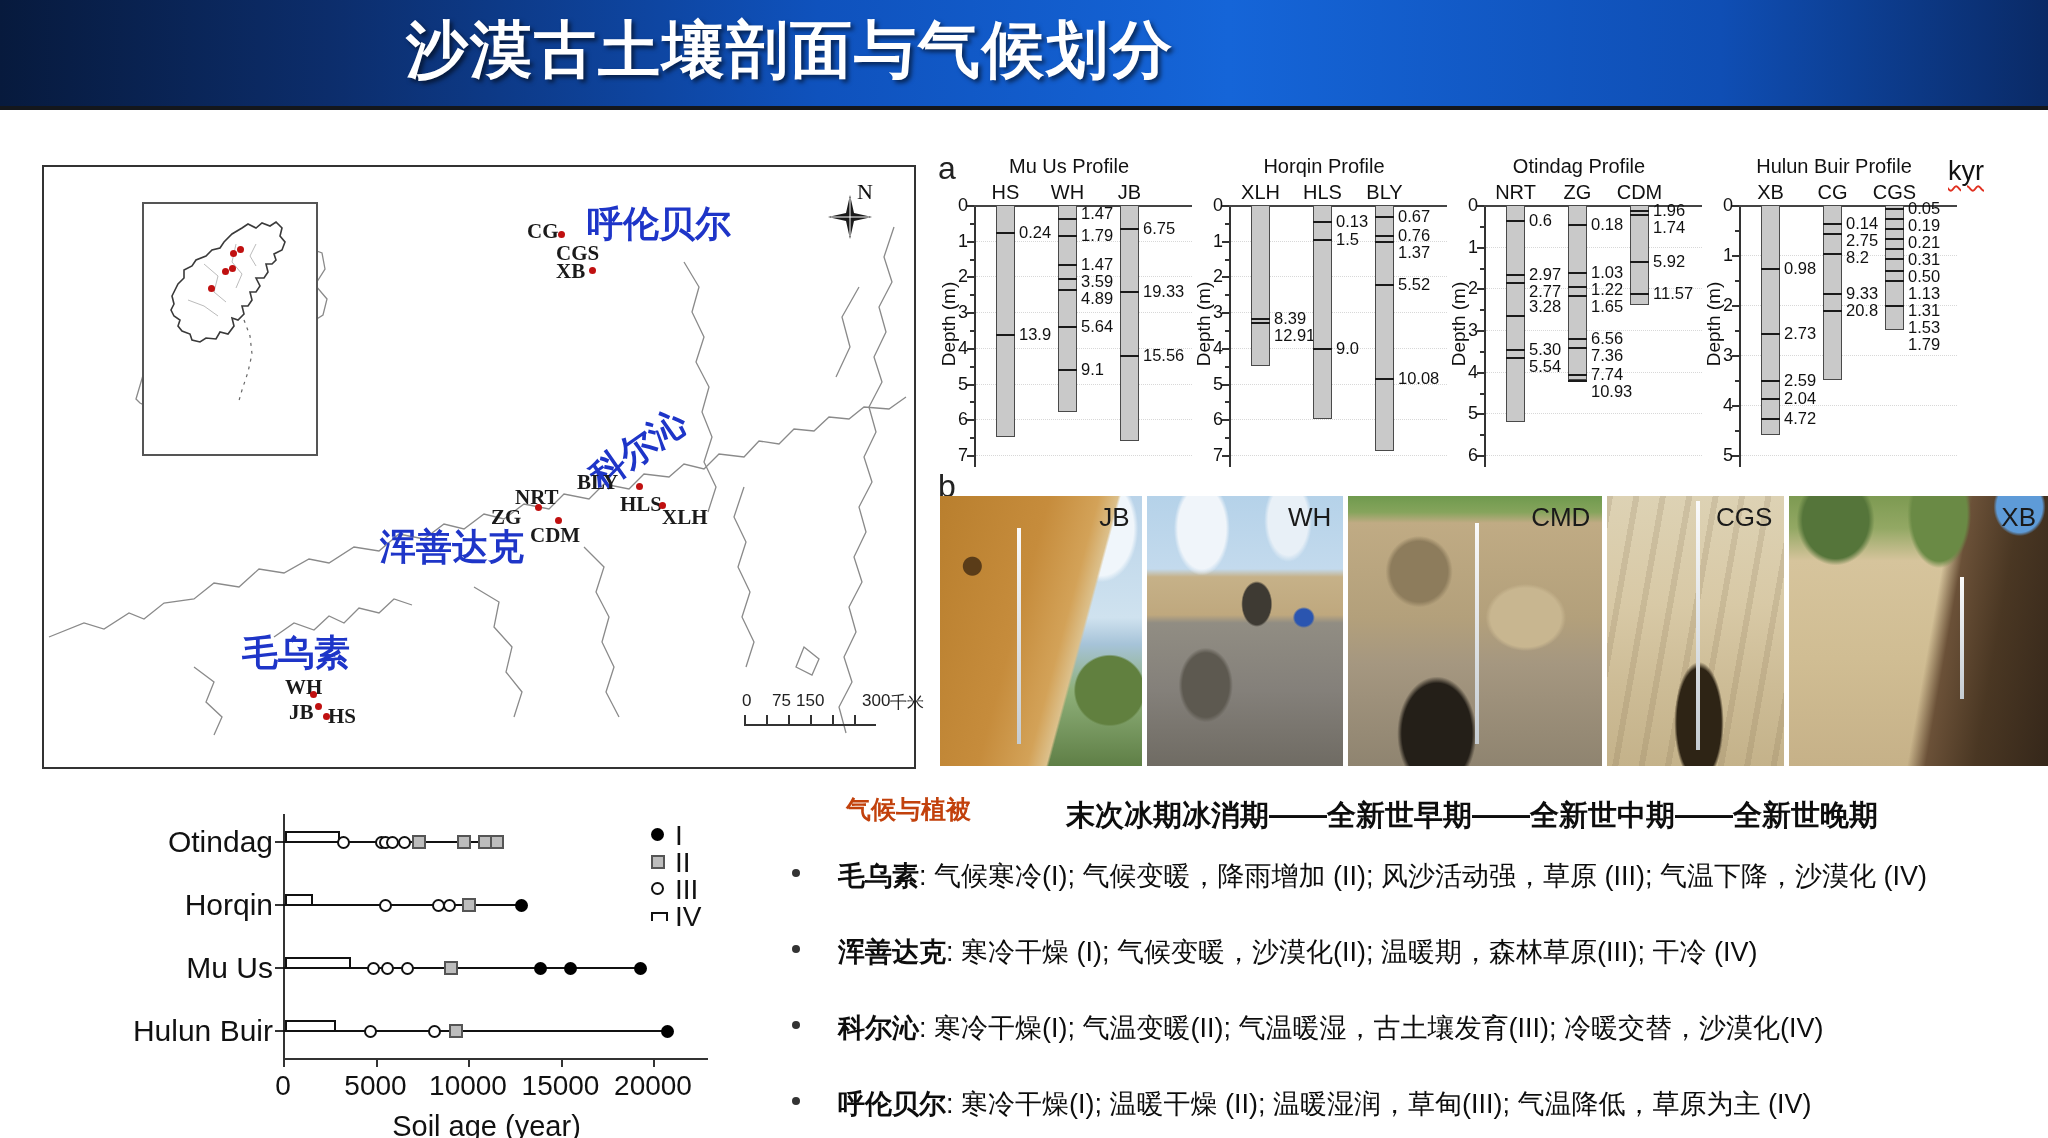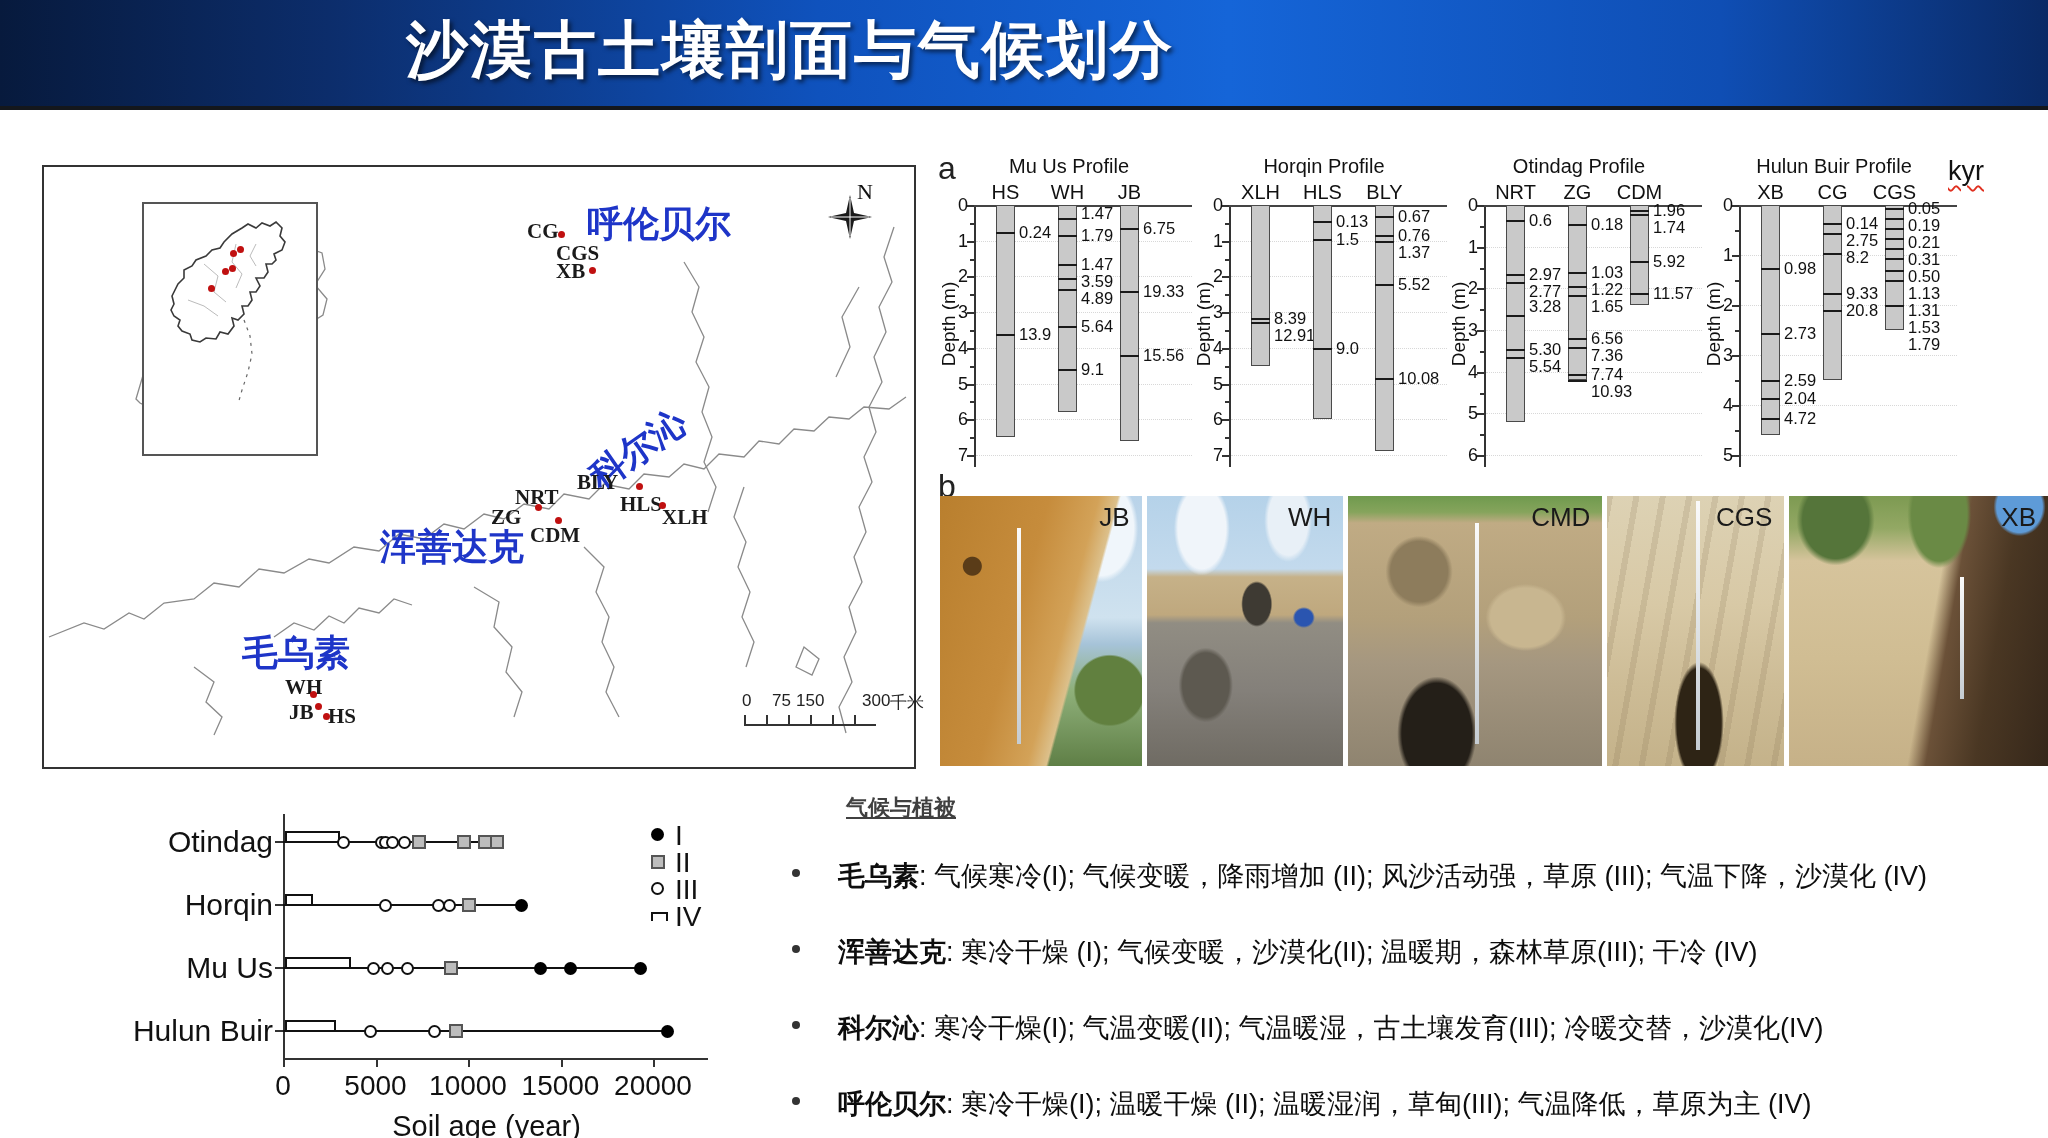--- a/index.html
+++ b/index.html
@@ -90,21 +90,21 @@
   .sc-bracket{position:absolute;height:11px;border:2px solid #111;border-bottom:none;box-sizing:border-box;}
   .pt{position:absolute;box-sizing:border-box;}
   .pt-I{width:13px;height:13px;border-radius:50%;background:#000;}
   .pt-II{width:14px;height:14px;background:#bdbdbd;border:2px solid #555;}
   .pt-III{width:13px;height:13px;border-radius:50%;background:#fff;border:2px solid #111;}
   .legend-row{position:absolute;height:26px;}
   .legend-label{position:absolute;left:24px;top:-6px;font-size:28px;color:#111;}
   .legend-sym{position:absolute;left:0;top:2px;}
   .lg-bracket{width:17px;height:9px;border:2px solid #111;border-bottom:none;box-sizing:border-box;margin-top:3px;}
   
-  .climate-heading{position:absolute;left:846px;top:793px;font-size:22px;font-weight:bold;color:#404040;text-decoration:underline;}
+  .climate-heading{position:absolute;left:846px;top:793px;font-size:25px;font-weight:bold;color:#c2410c;}
   .climate-timeline{position:absolute;left:1066px;top:796px;font-size:29px;font-weight:bold;color:#0d0d0d;}
   .bullet-row{position:absolute;left:792px;width:1250px;font-size:27px;color:#0d0d0d;}
   .bullet-dot{position:absolute;left:0;top:11px;width:8px;height:8px;border-radius:50%;background:#333;}
   .bullet-site{font-weight:bold;}
   .bullet-text{position:absolute;left:46px;top:0;white-space:nowrap;}
 </style>
 </head>
 <body>
 
 <div class="slide">
@@ -563,20 +563,21 @@
       </div>
       <div class="legend-row" style="left: 536px; top: 107px;">
         <div class="legend-sym">
           <div class="lg-bracket" style="position: relative;"></div>
         </div>
         <div class="legend-label">IV</div>
       </div>
     </div>
 
   <div class="climate-heading">气候与植被</div>
+  <div class="climate-timeline">末次冰期冰消期——全新世早期——全新世中期——全新世晚期</div>
   <div id="climate-bullets">
       <div class="bullet-row" style="top: 858px;">
         <div class="bullet-dot"></div>
         <div class="bullet-text"><span class="bullet-site">毛乌素</span><span>: 气候寒冷(I); 气候变暖，降雨增加 (II); 风沙活动强，草原 (III); 气温下降，沙漠化 (IV)</span></div>
       </div>
       <div class="bullet-row" style="top: 934px;">
         <div class="bullet-dot"></div>
         <div class="bullet-text"><span class="bullet-site">浑善达克</span><span>: 寒冷干燥 (I); 气候变暖，沙漠化(II); 温暖期，森林草原(III); 干冷 (IV)</span></div>
       </div>
       <div class="bullet-row" style="top: 1010px;">

